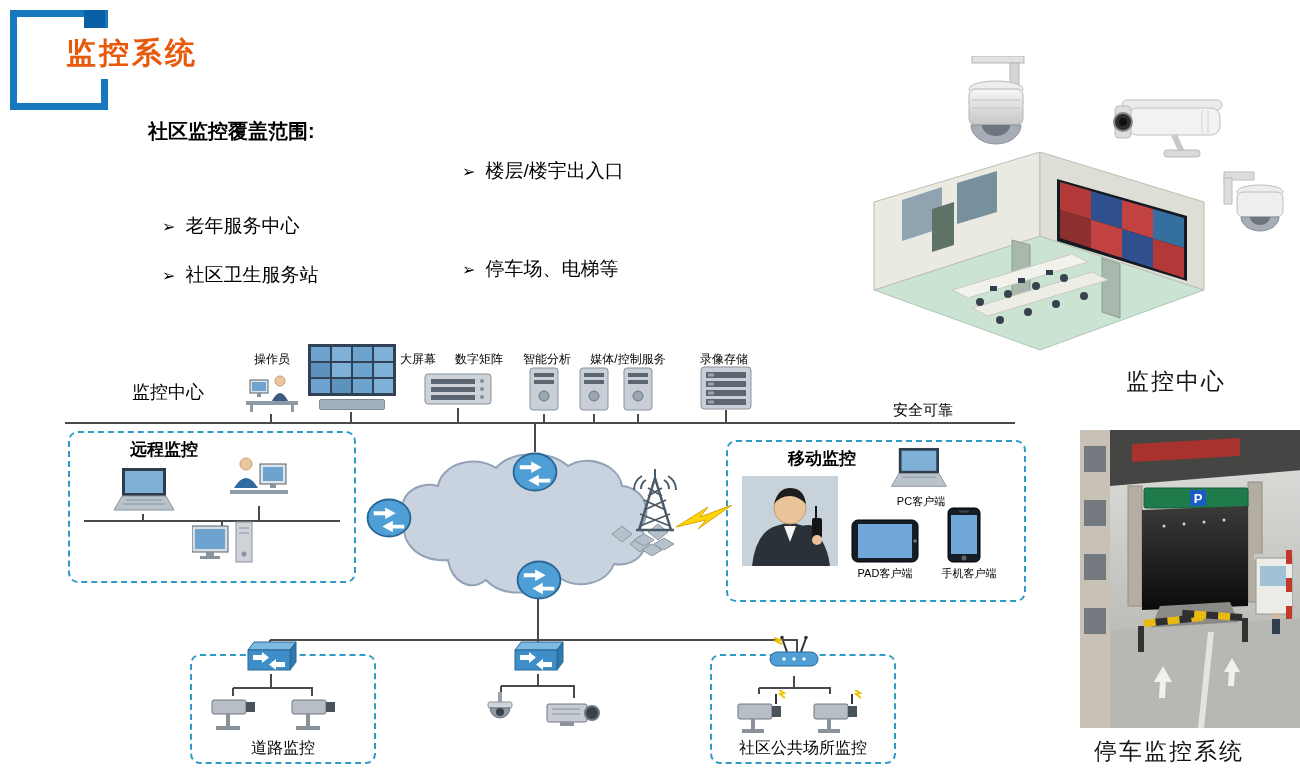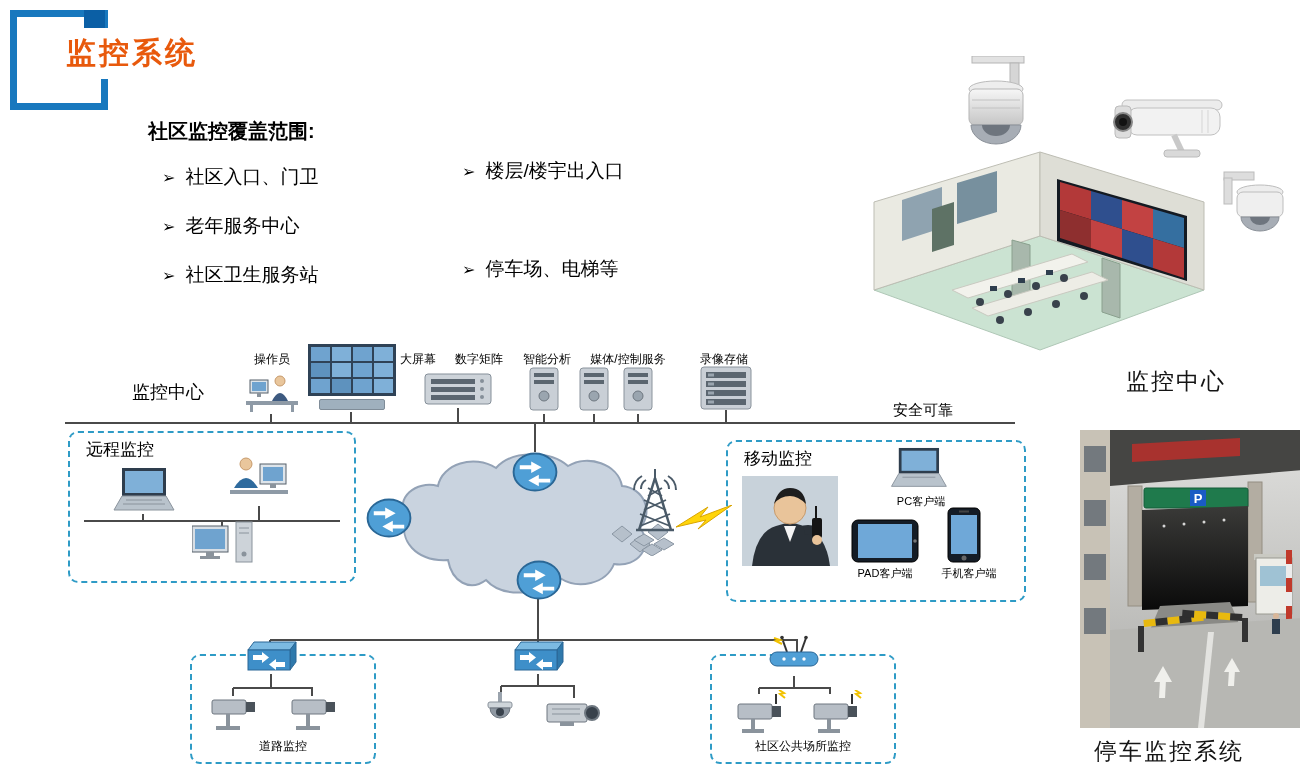--- a/index.html
+++ b/index.html
@@ -3,22 +3,22 @@
 <meta charset="utf-8">
 <style>
   html,body{margin:0;padding:0;background:#fff;}
   #slide{position:relative;width:1300px;height:773px;background:#fff;overflow:hidden;
          font-family:"Liberation Sans",sans-serif;color:#000;}
   .abs{position:absolute;}
   .line{position:absolute;background:#4a4a4a;}
   .dashed-box{position:absolute;border:2px dashed #2E9BC6;border-radius:10px;background:transparent;}
   .lbl{position:absolute;white-space:nowrap;color:#000;}
   .dev-lbl{position:absolute;font-size:12px;text-align:center;color:#000;white-space:nowrap;}
-  .grp-lbl{font-size:17px;font-weight:normal;}
-  .site-lbl{position:absolute;font-size:12px;text-align:center;color:#000;width:100%;left:0;}
+  .grp-lbl{font-size:17px;font-weight:bold;margin-left:44px;}
+  .site-lbl{position:absolute;font-size:16px;text-align:center;color:#000;width:100%;left:0;}
   .client-lbl{position:absolute;font-size:11px;text-align:center;color:#000;white-space:nowrap;}
   .caption{position:absolute;font-family:"Liberation Serif",serif;font-size:23px;color:#141414;letter-spacing:2px;white-space:nowrap;}
   .bullet-item{position:absolute;font-size:19px;color:#000;white-space:nowrap;}
   .bullet-item .bullet{margin-right:10px;font-size:16px;}
   #corner-frame{position:absolute;left:10px;top:10px;width:84px;height:86px;border:7px solid #1878BE;}
   #corner-square{position:absolute;left:84px;top:10px;width:21px;height:21px;background:#0B5FA5;}
   #page-title{position:absolute;left:60px;top:28px;background:#fff;padding:5px 14px 5px 6px;
               color:#E8590C;font-size:30px;font-weight:bold;letter-spacing:3px;}
   #coverage-header{position:absolute;left:148px;top:118px;font-size:20px;font-weight:bold;}
   .tvwall{position:absolute;left:308px;top:344px;width:88px;height:70px;}
@@ -33,23 +33,20 @@
 </head>
 <body>
 
 <div id="slide">
 
   <div id="corner-frame"></div>
   <div id="corner-square"></div>
   <div id="page-title">监控系统</div>
 
   <div id="coverage-header">社区监控覆盖范围:</div>
-  <div class="bullet-item" style="left:162px;top:164px;">
-    <span class="bullet">➢</span><span>社区入口、门卫</span>
-  </div>
   <div class="bullet-item" style="left:162px;top:213px;">
     <span class="bullet">➢</span><span>老年服务中心</span>
   </div>
   <div class="bullet-item" style="left:162px;top:262px;">
     <span class="bullet">➢</span><span>社区卫生服务站</span>
   </div>
   <div class="bullet-item" style="left:462px;top:158px;">
     <span class="bullet">➢</span><span>楼层/楼宇出入口</span>
   </div>
   <div class="bullet-item" style="left:462px;top:256px;">

